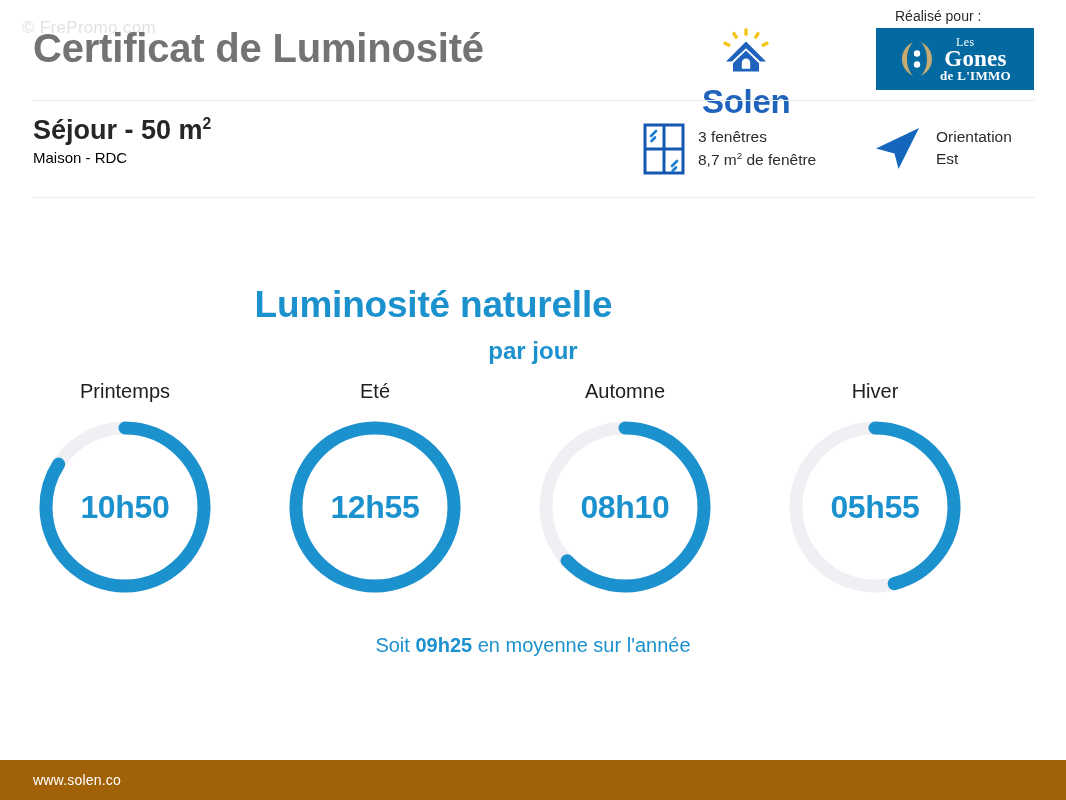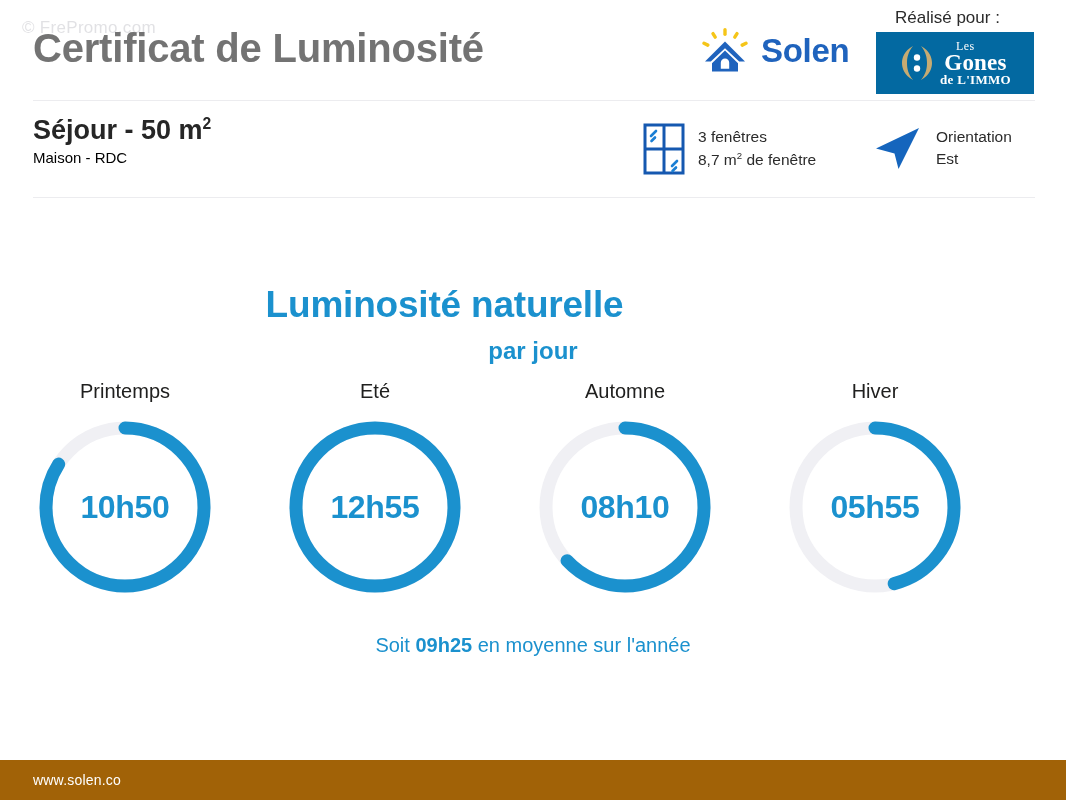--- a/index.html
+++ b/index.html
@@ -51,39 +51,40 @@
   }
 
   
   .solen-brand {
     position: absolute;
     left: 702px;
     top: 28px;
     display: flex;
     align-items: center;
     gap: 13px;
+    flex-direction: column;
   }
   .solen-mark { width: 46px; height: 44px; display: block; }
   .solen-word {
     font-size: 33px;
     font-weight: bold;
     color: #1f63bd;
     letter-spacing: -0.3px;
     line-height: 1;
   }
 
   
   .realised-block {
     position: absolute;
     left: 876px;
     top: 8px;
     width: 158px;
   }
   .realised-label {
-    font-size: 17px;
+    font-size: 14px;
     color: #2b2b2b;
     margin-bottom: 4px;
     white-space: nowrap;
     padding-left: 19px;
   }
   .client-logo {
     width: 158px;
     height: 62px;
     background: #0369a1;
     display: flex;
@@ -185,21 +186,21 @@
   .orientation-text {
     font-size: 15.5px;
     color: #2b2b2b;
     line-height: 1.45;
     white-space: nowrap;
   }
 
   
   .section-title {
     position: absolute;
-    left: 11px;
+    left: 0;
     top: 284px;
     width: 867px;
     text-align: center;
     font-size: 37px;
     font-weight: bold;
     color: #1b91ce;
     letter-spacing: -0.2px;
   }
   .section-sub {
     position: absolute;

